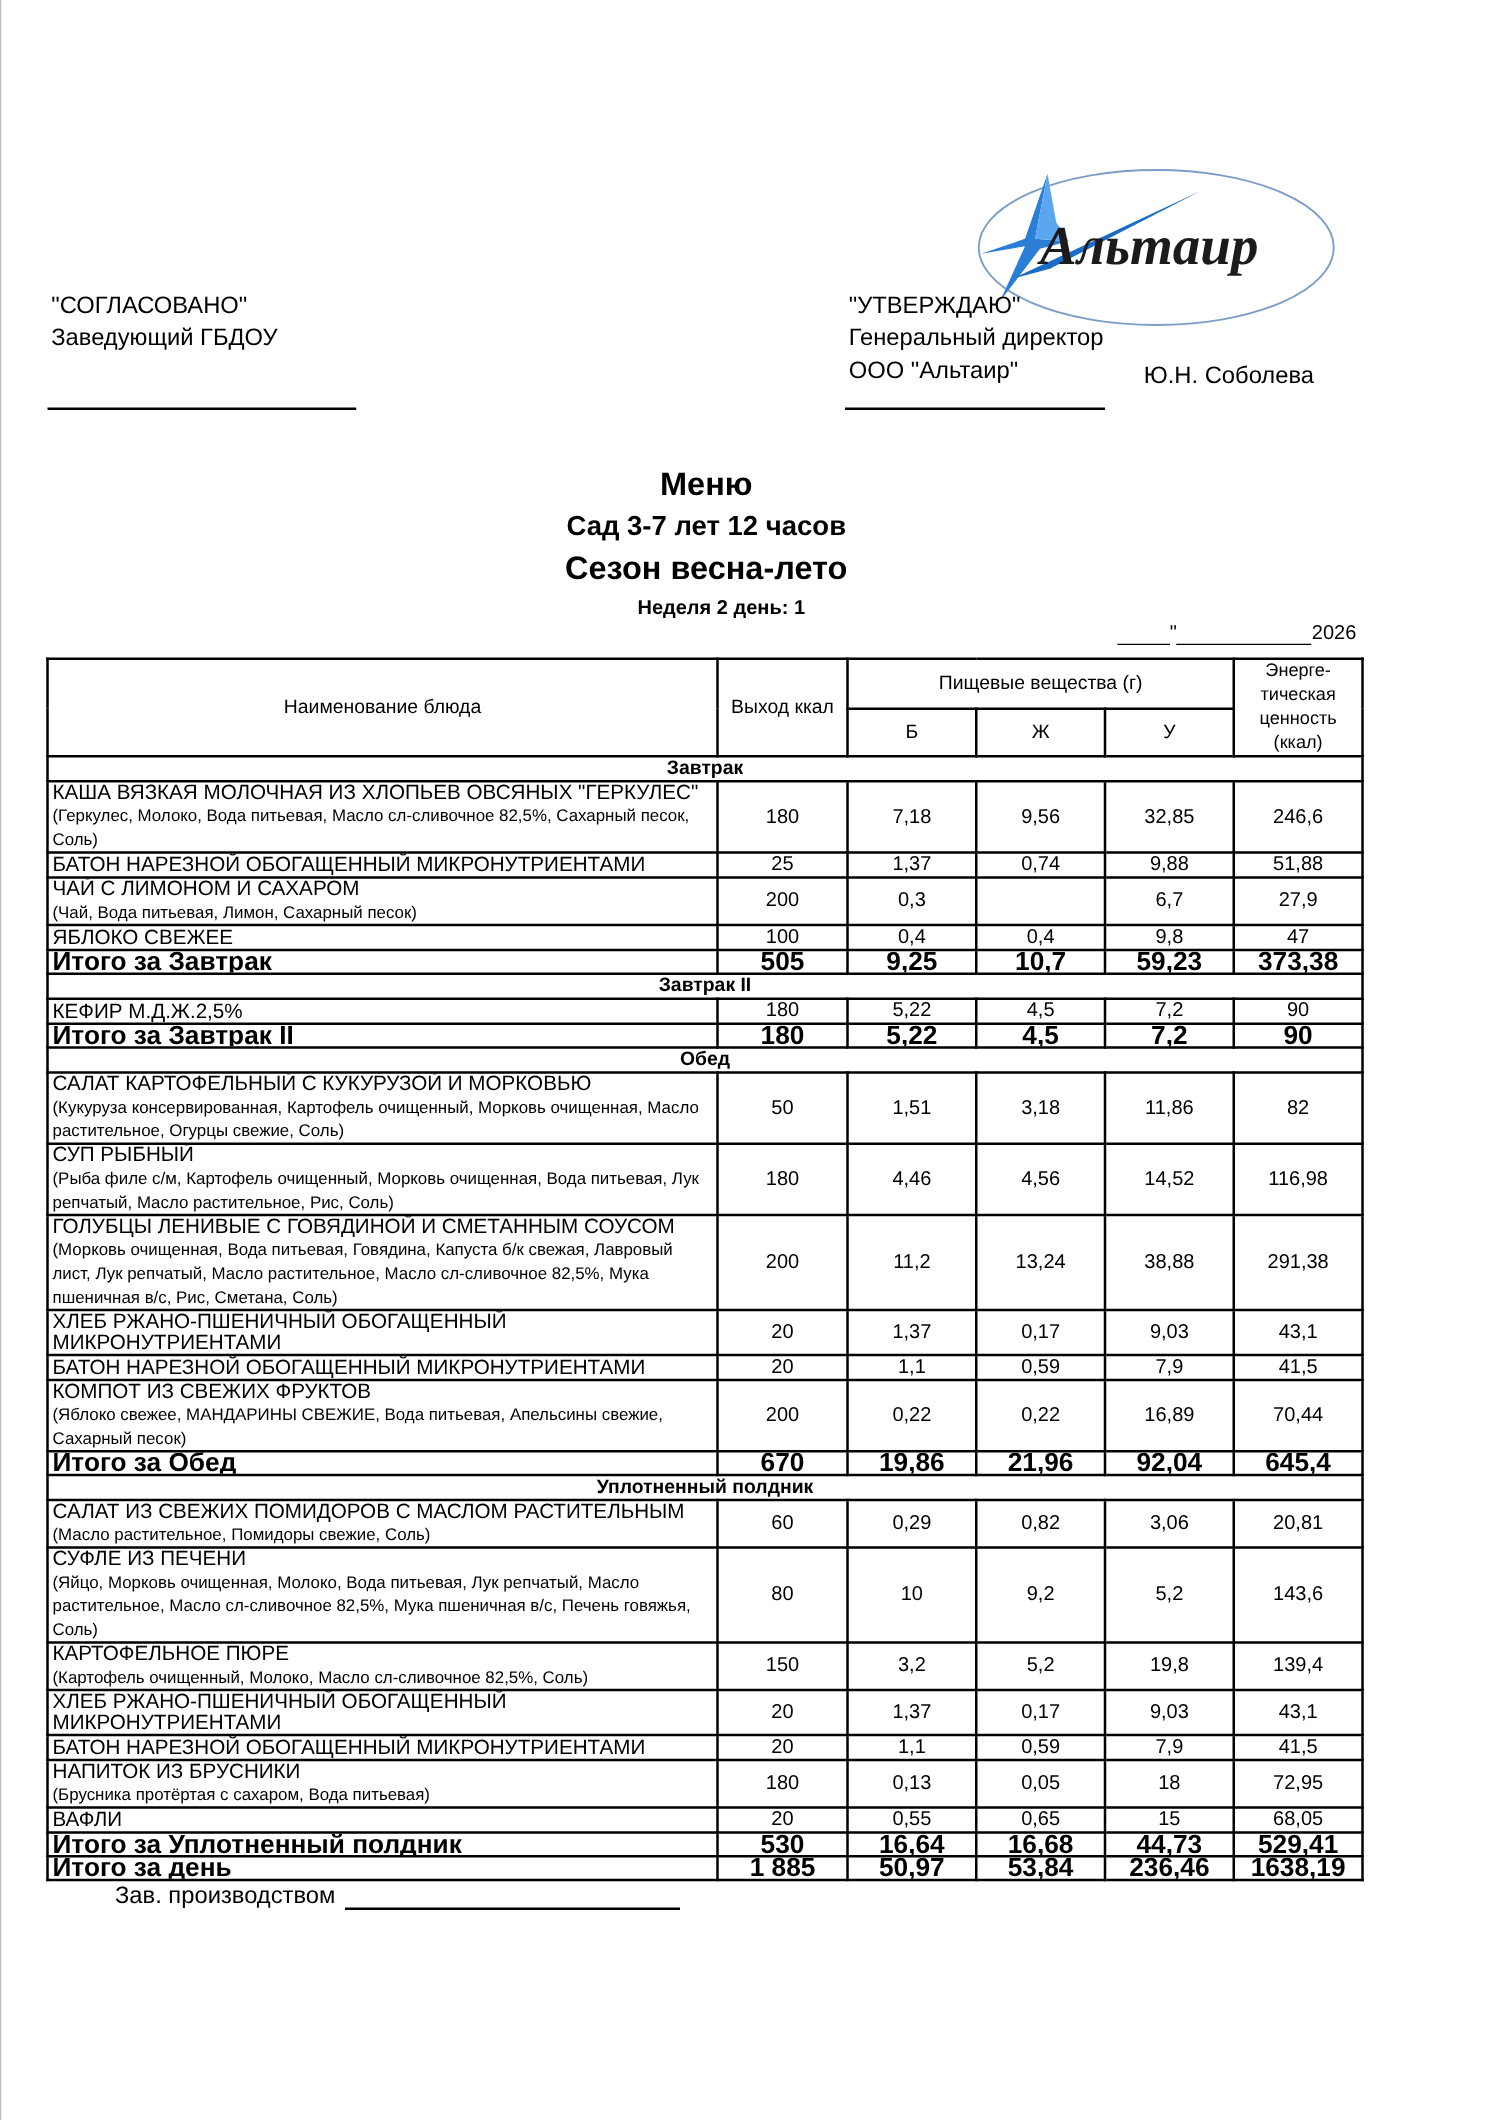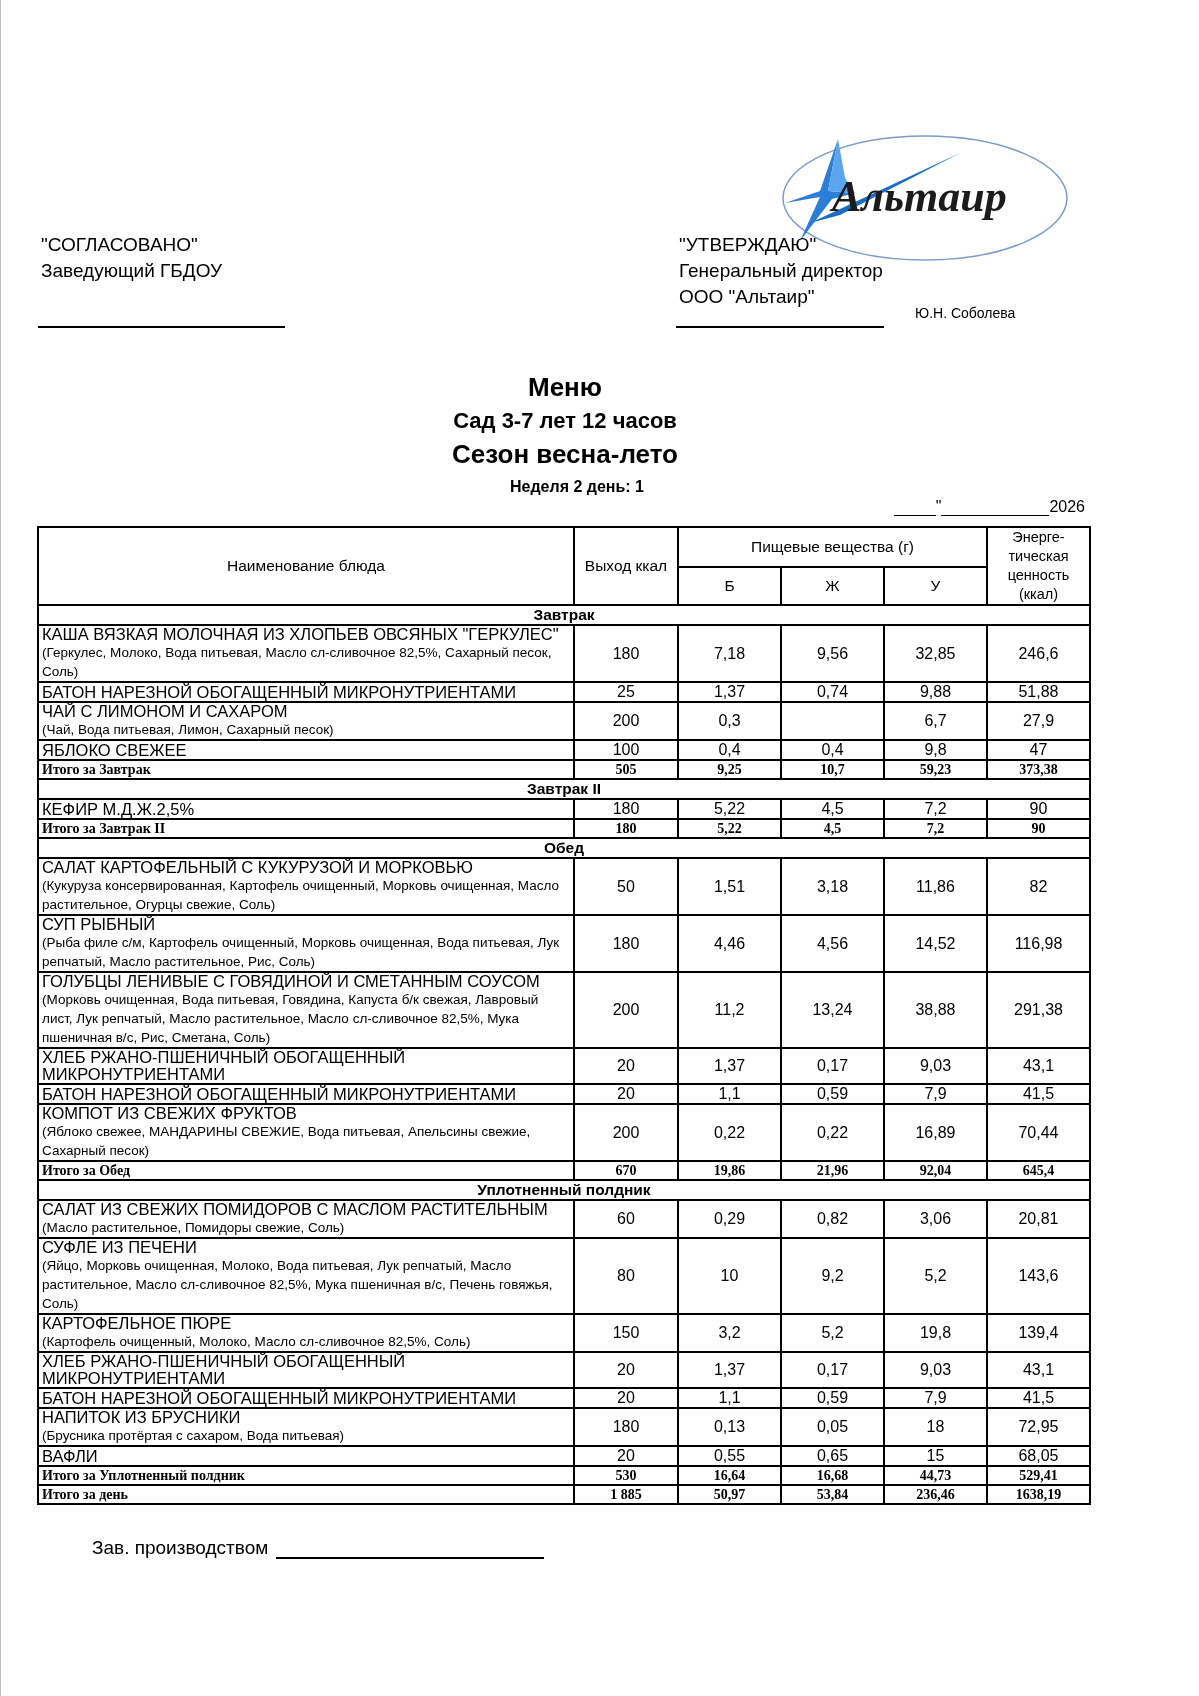--- a/index.html
+++ b/index.html
@@ -8,21 +8,21 @@
     font-family: "Liberation Sans", sans-serif; color: #000;
   }
   .page-edge { position: absolute; left: 0; top: 0; width: 1px; height: 1696px; background: #bdbdbd; }
 
   
   .logo { position: absolute; left: 780px; top: 133px; width: 290px; height: 130px; }
 
   .approval-left { position: absolute; left: 41px; top: 232px; font-size: 19px; line-height: 26px; }
   .approval-right { position: absolute; left: 679px; top: 232px; font-size: 19px; line-height: 26px; }
   .sig-line { position: absolute; height: 2px; background: #000; }
-  .sig-name { position: absolute; left: 915px; top: 305px; font-size: 14px; }
+  .sig-name { position: absolute; left: 915px; top: 290px; font-size: 19px; }
 
   .titles { position: absolute; left: 0; width: 1130px; text-align: center; font-weight: bold; }
   .t1 { top: 372px; font-size: 26px; }
   .t2 { top: 408px; font-size: 22px; }
   .t3 { top: 439px; font-size: 26px; }
   .t4 { top: 478px; font-size: 16px; margin-left: 12px; }
   .date-line { position: absolute; right: 114px; top: 498px; font-size: 16px; }
   .date-line .u { display: inline-block; border-bottom: 1.5px solid #000; height: 16px; vertical-align: bottom; }
 
   table.menu {
@@ -33,24 +33,24 @@
   table.menu td, table.menu th {
     border: 2px solid #000; padding: 0 3px; vertical-align: middle; overflow: hidden;
     font-weight: normal;
   }
   table.menu th { font-size: 15.5px; text-align: center; line-height: 22px; }
   td.num { text-align: center; }
   td.name { line-height: 17px; }
   .dish-title { font-size: 16.5px; display: block; }
   .dish-ingr { font-size: 13.5px; display: block; line-height: 19px; }
   tr.section td { text-align: center; font-weight: bold; font-size: 15.5px; height: 18px; line-height: 16px; }
-  tr.total td { font-weight: bold; font-size: 14px; height: 17px; line-height: 16px; font-family: Liberation Serif, serif; }
+  tr.total td { font-weight: bold; font-size: 21px; height: 17px; line-height: 16px; }
   tr.single td { height: 18px; line-height: 16px; }
 
-  .footer { position: absolute; left: 92px; top: 1506px; font-size: 19px; margin-top: 31px; }
+  .footer { position: absolute; left: 92px; top: 1506px; font-size: 19px; }
   .footer .u { display: inline-block; width: 268px; border-bottom: 2px solid #000; height: 18px; vertical-align: bottom; margin-left: 8px; }
 </style>
 </head>
 <body>
 
 <div class="page-edge"></div>
 
 <div class="logo">
   <svg width="290" height="130" viewBox="0 0 290 130">
     <ellipse cx="145" cy="65" rx="142" ry="62" fill="none" stroke="#7d9cc8" stroke-width="1.5"></ellipse>

